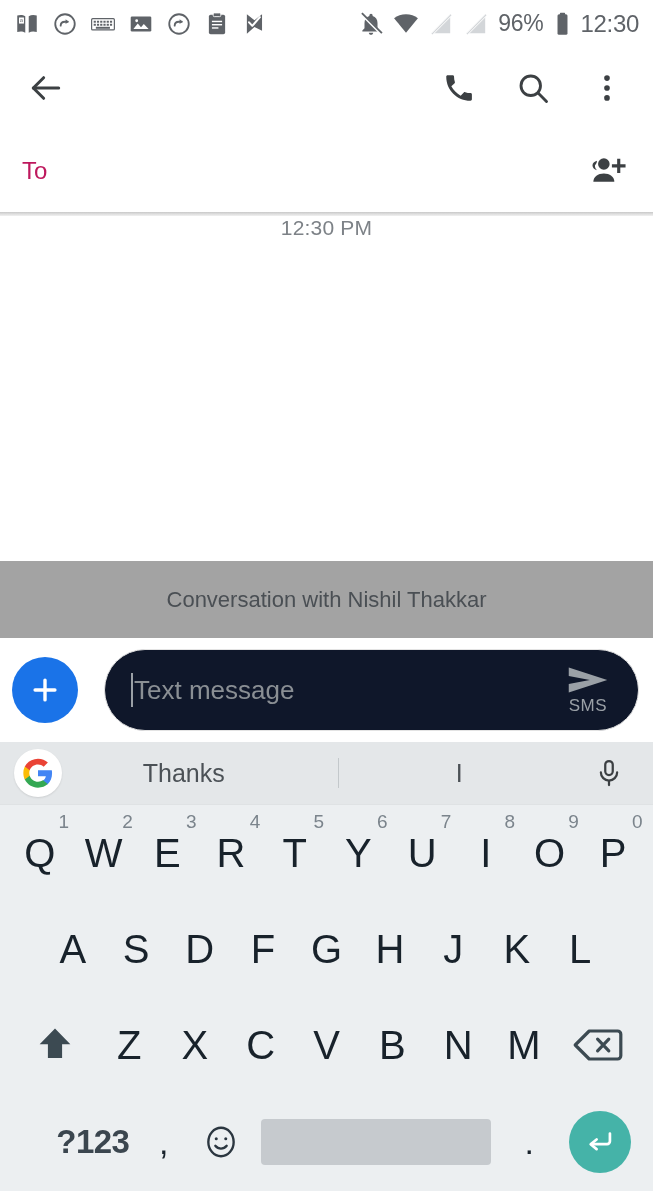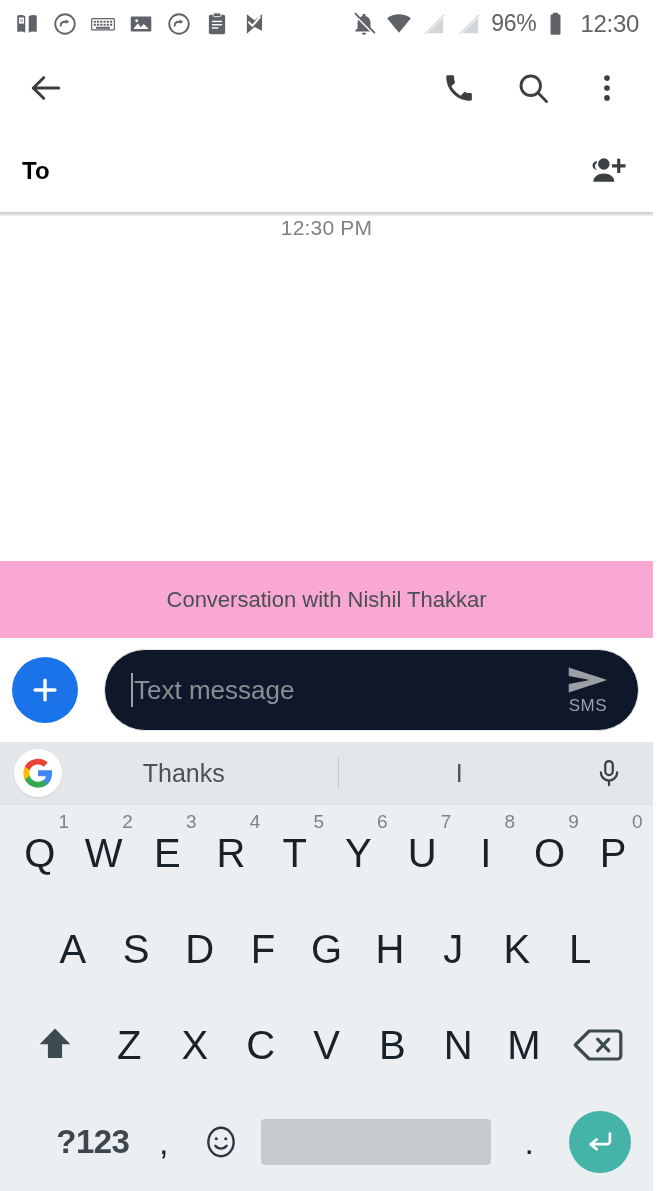--- a/index.html
+++ b/index.html
@@ -21,21 +21,21 @@
     background:#ffffff;
     flex:0 0 auto;
   }
   .status-left { display:flex; align-items:center; gap:12px; }
   .status-right { margin-left:auto; display:flex; align-items:center; gap:9px; }
   .sicon { width:26px; height:26px; display:block; }
   .sicon svg { display:block; }
   .battery-pct {
     font-size:23px; color:#5f6368; letter-spacing:-0.3px; margin-right:2px;
   }
-  .clock { font-size:24px; color:#5f6368; letter-spacing:-0.3px; margin-left:7px; }
+  .clock { font-size:24px; color:#5f6368; letter-spacing:-0.3px; margin-left:0; }
 
   
   .app-bar {
     height:82px;
     display:flex;
     align-items:center;
     padding:0 24px;
     background:#ffffff;
     flex:0 0 auto;
   }
@@ -44,21 +44,21 @@
 
   
   .to-row {
     height:83px;
     display:flex;
     align-items:center;
     padding:0 22px;
     background:#ffffff;
     flex:0 0 auto;
   }
-  .to-label { font-size:24px; color:#000000; margin-right:34px;font-weight:bold; }
+  .to-label { font-size:24px; color:#be185d; margin-right:34px; }
   .chip {
     border:1px solid #e0e0e0;
     border-radius:30px;
     height:48px;
     display:flex;
     align-items:center;
     padding:0 26px;
     font-size:22px;
     color:#6b6f73;
     background:#ffffff;
@@ -84,21 +84,21 @@
     min-height:0;
   }
   .msg-timestamp {
     font-size:21px;
     color:#7d8287;
     padding-bottom:32px;
     letter-spacing:0.2px;
   }
   .conv-banner {
     width:100%;
-    background:#f9a8d4;
+    background:#a3a3a3;
     text-align:center;
     font-size:22px;
     color:#4a4f54;
     padding:26px 0 25px 0;
     flex:0 0 auto;
   }
 
   
   .compose {
     height:104px;

